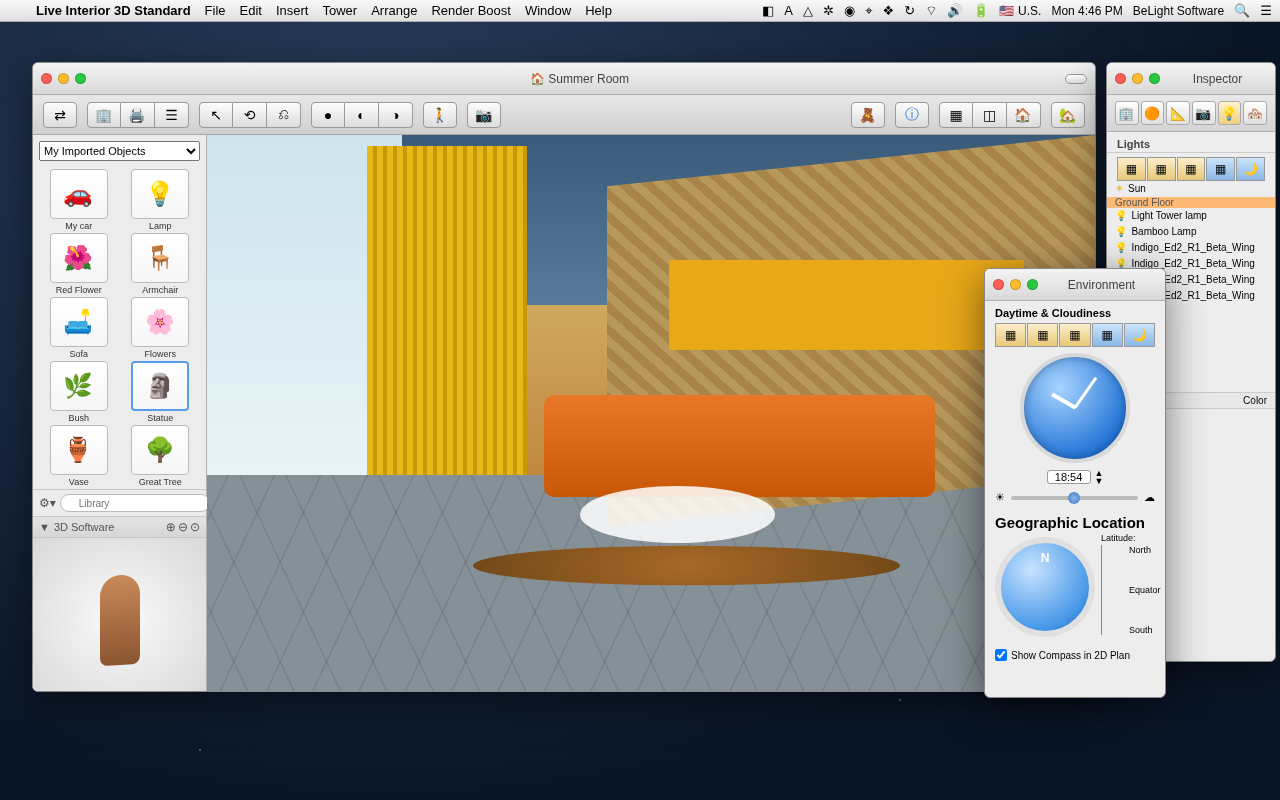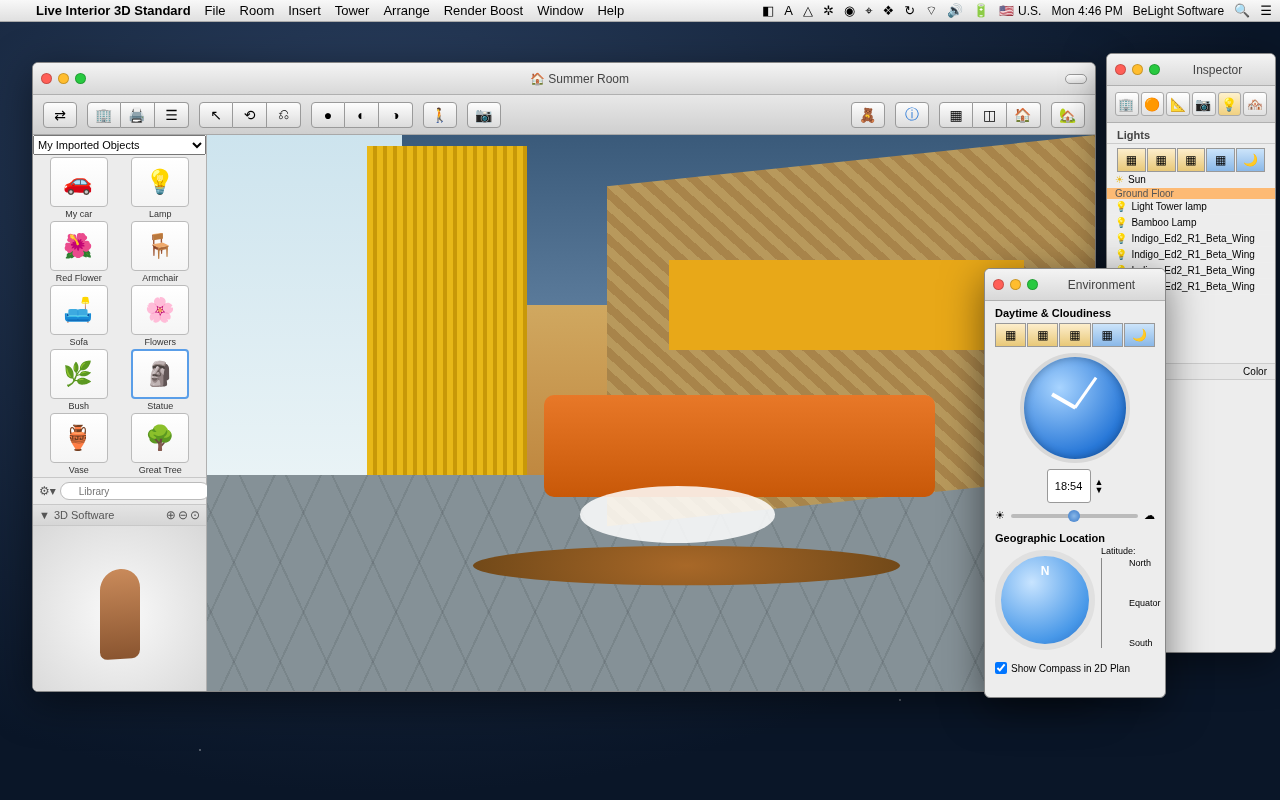--- a/index.html
+++ b/index.html
@@ -39,21 +39,21 @@
 .group .tbtn:first-child{border-radius:4px 0 0 4px;} .group .tbtn:last-child{border-radius:0 4px 4px 0;} .group .tbtn:not(:first-child){border-left:none;}
 .tbtn.single{border-radius:4px;}
 .toolbar .spacer{flex:1;}
 
 
 .main-window { top:62px; left:32px; width:1064px; height:630px; }
 .main-body { display:flex; height:calc(100% - 62px); }
 
 
 .sidebar { width:174px; background:#ececec; border-right:1px solid #b0b0b0; display:flex; flex-direction:column; }
-.sidebar select { font-size:11px; height:20px; }
+.sidebar select { margin:6px; font-size:11px; height:20px; }
 .obj-grid { flex: 0 0 auto; display:grid; grid-template-columns:1fr 1fr; gap:2px 2px; padding:2px 6px; }
 .obj-cell { text-align:center; font-size:9px; color:#333; }
 .obj-thumb { width:58px; height:50px; margin:0 auto 2px; background:linear-gradient(#fff,#f5f5f5); border:1px solid #bbb; border-radius:4px; display:flex; align-items:center; justify-content:center; font-size:24px; }
 .obj-cell.selected .obj-thumb { border:2px solid #5a9ee8; }
 .sidebar-tools { display:flex; align-items:center; gap:4px; padding:4px 6px; border-top:1px solid #c8c8c8; font-size:11px; }
 .sidebar-tools input { flex:1; height:18px; border-radius:9px; border:1px solid #bbb; padding:0 18px; font-size:10px; }
 .preview-head { display:flex; align-items:center; padding:3px 6px; background:linear-gradient(#e4e4e4,#d6d6d6); border-top:1px solid #c8c8c8; border-bottom:1px solid #c8c8c8; font-size:11px; color:#555;}
 .preview-head .zoom { margin-left:auto; display:flex; gap:2px; font-size:12px;}
 .preview-body { flex:1; background:radial-gradient(ellipse at center,#fafafa,#d8d8d8); display:flex; align-items:center; justify-content:center; }
 .preview-body .statue { width:40px; height:90px; background:linear-gradient(#c98a5a,#8a5530); border-radius:20px 20px 8px 8px; transform:skewY(-4deg); }
@@ -63,68 +63,68 @@
 .viewport .wall { position:absolute; right:0; top:0; width:55%; height:60%; background:repeating-linear-gradient(45deg,#b8995c 0 8px,#a8844a 8px 16px); transform:skewY(-6deg); transform-origin:top right;}
 .viewport .curtain { position:absolute; left:18%; top:2%; width:18%; height:58%; background:repeating-linear-gradient(90deg,#e8b818 0 6px,#c89808 6px 10px); }
 .viewport .window-frame { position:absolute; left:0; top:0; width:22%; height:60%; background:linear-gradient(#cde4ee,#e9f3f6); }
 .viewport .shelf { position:absolute; right:8%; top:22%; width:40%; height:16%; background:#e8a818; }
 .viewport .sofa { position:absolute; left:38%; top:46%; width:44%; height:18%; background:linear-gradient(#e87828,#c85808); border-radius:10px; }
 .viewport .table { position:absolute; left:42%; top:62%; width:22%; height:10%; background:rgba(255,255,255,0.85); border-radius:50%; }
 .viewport .rug { position:absolute; left:30%; top:66%; width:48%; height:20%; background:radial-gradient(circle,#a86828,#704818); border-radius:50%; transform:scaleY(0.35);}
 .viewport .floor { position:absolute; left:0; top:60%; width:100%; height:40%; background:repeating-linear-gradient(65deg,#b8c0c4 0 40px,#a8b0b4 40px 42px),repeating-linear-gradient(-65deg,#b8c0c4 0 40px,#a8b0b4 40px 42px); background-blend-mode:multiply;}
 
 
-.inspector { top:53px; left:1106px; width:170px; height:600px; }
+.inspector { top:62px; left:1106px; width:170px; height:600px; }
 .insp-tabs { display:flex; padding:6px 8px; gap:2px; background:linear-gradient(#e8e8e8,#d4d4d4); border-bottom:1px solid #b0b0b0;}
 .insp-tab { width:24px; height:24px; border:1px solid #aaa; border-radius:3px; background:linear-gradient(#fff,#e0e0e0); display:flex; align-items:center; justify-content:center; font-size:13px;}
 .section-label { font-size:11px; font-weight:bold; padding:6px 10px 2px; color:#444; border-bottom:1px solid #ccc; margin-bottom:4px;}
 .tod-row { display:flex; gap:1px; padding:0 10px;}
 .tod-btn { flex:1; height:24px; border:1px solid #999; background:linear-gradient(#fdeecc,#e8c878); font-size:12px; display:flex; align-items:center; justify-content:center;}
 .tod-btn.blue { background:linear-gradient(#cce4fa,#8ab8e8);}
 .light-list { font-size:10px; }
 .light-cat { background:#fdba74; padding:0 8px; color:#555; }
 .light-row { display:flex; align-items:center; padding:2px 8px; gap:4px; border-bottom:1px solid #eee;}
 .light-row .bulb { color:#e8b818; font-size:10px;}
 .light-row.off .bulb { color:#bbb; }
-.light-cols { display:flex; font-size:10px; padding:2px 8px; border-top:1px solid #ccc; border-bottom:1px solid #ccc; background:#e8e8e8; margin-top:68px;}
+.light-cols { display:flex; font-size:10px; padding:2px 8px; border-top:1px solid #ccc; border-bottom:1px solid #ccc; background:#e8e8e8; margin-top:88px;}
 .light-cols span:first-child{flex:1;}
 .bulb-controls { padding:4px 8px; }
 .bulb-row { display:flex; align-items:center; gap:6px; padding:2px 0;}
 .bulb-row .sw { width:12px; height:12px; border:1px solid #888;}
 .bulb-icon{color:#e8b818;}
 
 
 .environment { top:268px; left:984px; width:182px; height:430px; z-index:50;}
 .env-body { padding:6px 10px; font-size:11px; }
 .clock { width:110px; height:110px; margin:6px auto; border-radius:50%; background:radial-gradient(circle at 35% 30%,#a8d4ff,#2878d8 70%,#1458b0); border:4px solid #d8d8d8; position:relative; box-shadow:inset 0 0 8px rgba(0,0,0,0.3);}
 .clock::before{content:"";position:absolute;left:50%;top:14%;width:3px;height:36%;background:#fff;transform-origin:bottom;transform:translateX(-50%) rotate(35deg);}
 .clock::after{content:"";position:absolute;left:50%;top:24%;width:4px;height:26%;background:#fff;transform-origin:bottom;transform:translateX(-50%) rotate(-60deg);}
 .time-row { display:flex; align-items:center; justify-content:center; gap:4px; margin:4px 0;}
-.time-row input { width:44px; height:34px; font-size:11px; text-align:center; border:1px solid #999; border-radius:3px;}
+.time-row input { width:44px; height:14px; font-size:11px; text-align:center; border:1px solid #999; border-radius:3px;}
 .slider-row { display:flex; align-items:center; gap:6px; margin:6px 0 10px;}
 .slider-row .track { flex:1; height:4px; background:#bbb; border-radius:2px; position:relative;}
 .slider-row .thumb { position:absolute; left:45%; top:-4px; width:12px; height:12px; background:radial-gradient(#8ab8e8,#3878c8); border-radius:50%;}
 .compass { width:100px; height:100px; margin:4px auto; border-radius:50%; background:radial-gradient(circle at 35% 30%,#c8e4ff,#4898e8 70%,#2468c0); border:6px solid #e0e0e0; position:relative;}
 .compass::before{content:"N";position:absolute;top:8px;left:50%;transform:translateX(-50%);color:#fff;font-size:12px;font-weight:bold;}
 .geo-row{display:flex;gap:6px;}
 .lat-col{font-size:9px;display:flex;flex-direction:column;gap:2px;align-items:flex-start;}
 .lat-scale{width:8px;height:90px;border-left:1px solid #888;position:relative;}
 .chk-row { display:flex; align-items:center; gap:4px; margin-top:8px; font-size:10px;}
 .chk-row input{width:12px;height:12px;}
 
 .gear{font-size:12px;color:#555;}
 </style>
 </head>
 <body>
 
 <div class="menubar">
   <span class="apple"></span>
   <span class="app-name">Live Interior 3D Standard</span>
   <span class="menu-item">File</span>
-  <span class="menu-item">Room</span>
+  <span class="menu-item">Edit</span>
   <span class="menu-item">Insert</span>
   <span class="menu-item">Tower</span>
   <span class="menu-item">Arrange</span>
   <span class="menu-item">Render Boost</span>
   <span class="menu-item">Window</span>
   <span class="menu-item">Help</span>
   <div class="right">
     <span class="ic">◧</span>
     <span class="ic">A</span>
     <span class="ic">△</span>
@@ -359,21 +359,21 @@
       <input type="text" value="18:54" style="">
       <span style="font-size:9px;line-height:8px;">▲<br>▼</span>
     </div>
     <div class="slider-row">
       <span>☀</span>
       <div class="track">
           <div class="thumb"></div>
         </div>
       <span>☁</span>
     </div>
-    <div style="font-weight:bold;font-size:11px;margin-bottom:2px;">Geographic Location</div>
+    <div style="font-weight:bold;font-size:15px;margin-bottom:2px;">Geographic Location</div>
     <div class="geo-row">
       <div style="flex:1;">
         <div class="compass"></div>
       </div>
       <div class="lat-col">
         <span>Latitude:</span>
         <div style="display:flex;gap:20px;">
           <div class="lat-scale"></div>
           <div style="display:flex;flex-direction:column;justify-content:space-between;height:90px;">
             <span>North</span>

